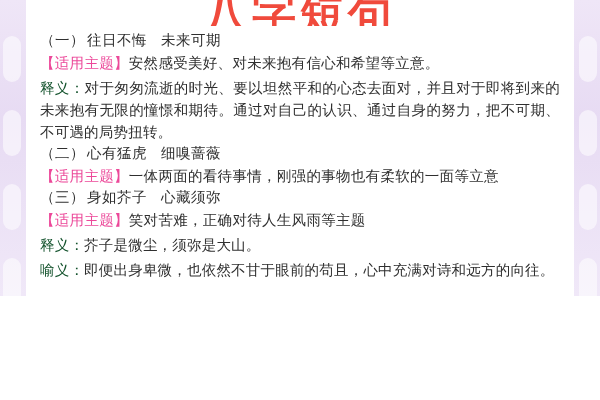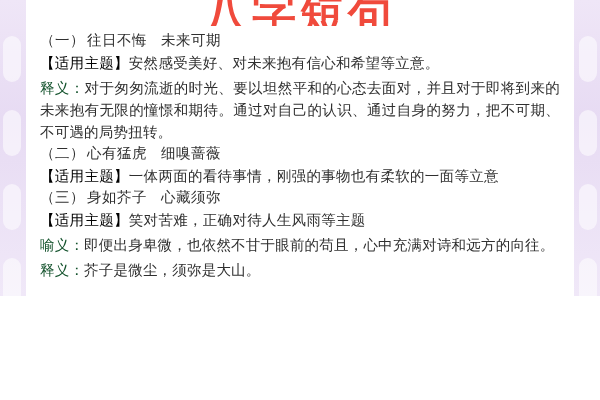--- a/index.html
+++ b/index.html
@@ -77,21 +77,21 @@
   .heading .idx { margin-right: 2px; }
   .heading .sep { display: inline-block; width: 14px; }
 
   .topic {
     font-size: 14.5px;
     line-height: 21px;
     color: #2f2f2f;
     margin-top: 3px;
     letter-spacing: .3px;
   }
-  .topic .tag { color: #000000; }
+  .topic .tag { color: #ec4899; }
 
   .gloss {
     font-size: 14.5px;
     line-height: 22px;
     color: #2f2f2f;
     margin-top: 3px;
     letter-spacing: .2px;
     text-align: justify;
   }
   .gloss .label { color: #14532d; }
@@ -142,21 +142,21 @@
     </div>
 
     <div class="block">
       <div class="heading">
         <span class="idx">（三）</span><span>身如芥子</span><span class="sep"></span><span>心藏须弥</span>
       </div>
       <div class="topic">
         <span class="tag">【适用主题】</span><span>笑对苦难，正确对待人生风雨等主题</span>
       </div>
       <div class="gloss">
-        <span class="label">喻义：</span><span>即便出身卑微，也依然不甘于眼前的苟且，心中充满对诗和远方的向往。</span>
+        <span class="label">释义：</span><span>芥子是微尘，须弥是大山。</span>
       </div>
       <div class="gloss">
-        <span class="label">释义：</span><span>芥子是微尘，须弥是大山。</span>
+        <span class="label">喻义：</span><span>即便出身卑微，也依然不甘于眼前的苟且，心中充满对诗和远方的向往。</span>
       </div>
     </div>
 
   </div>
 </div>
 
 </body></html>

